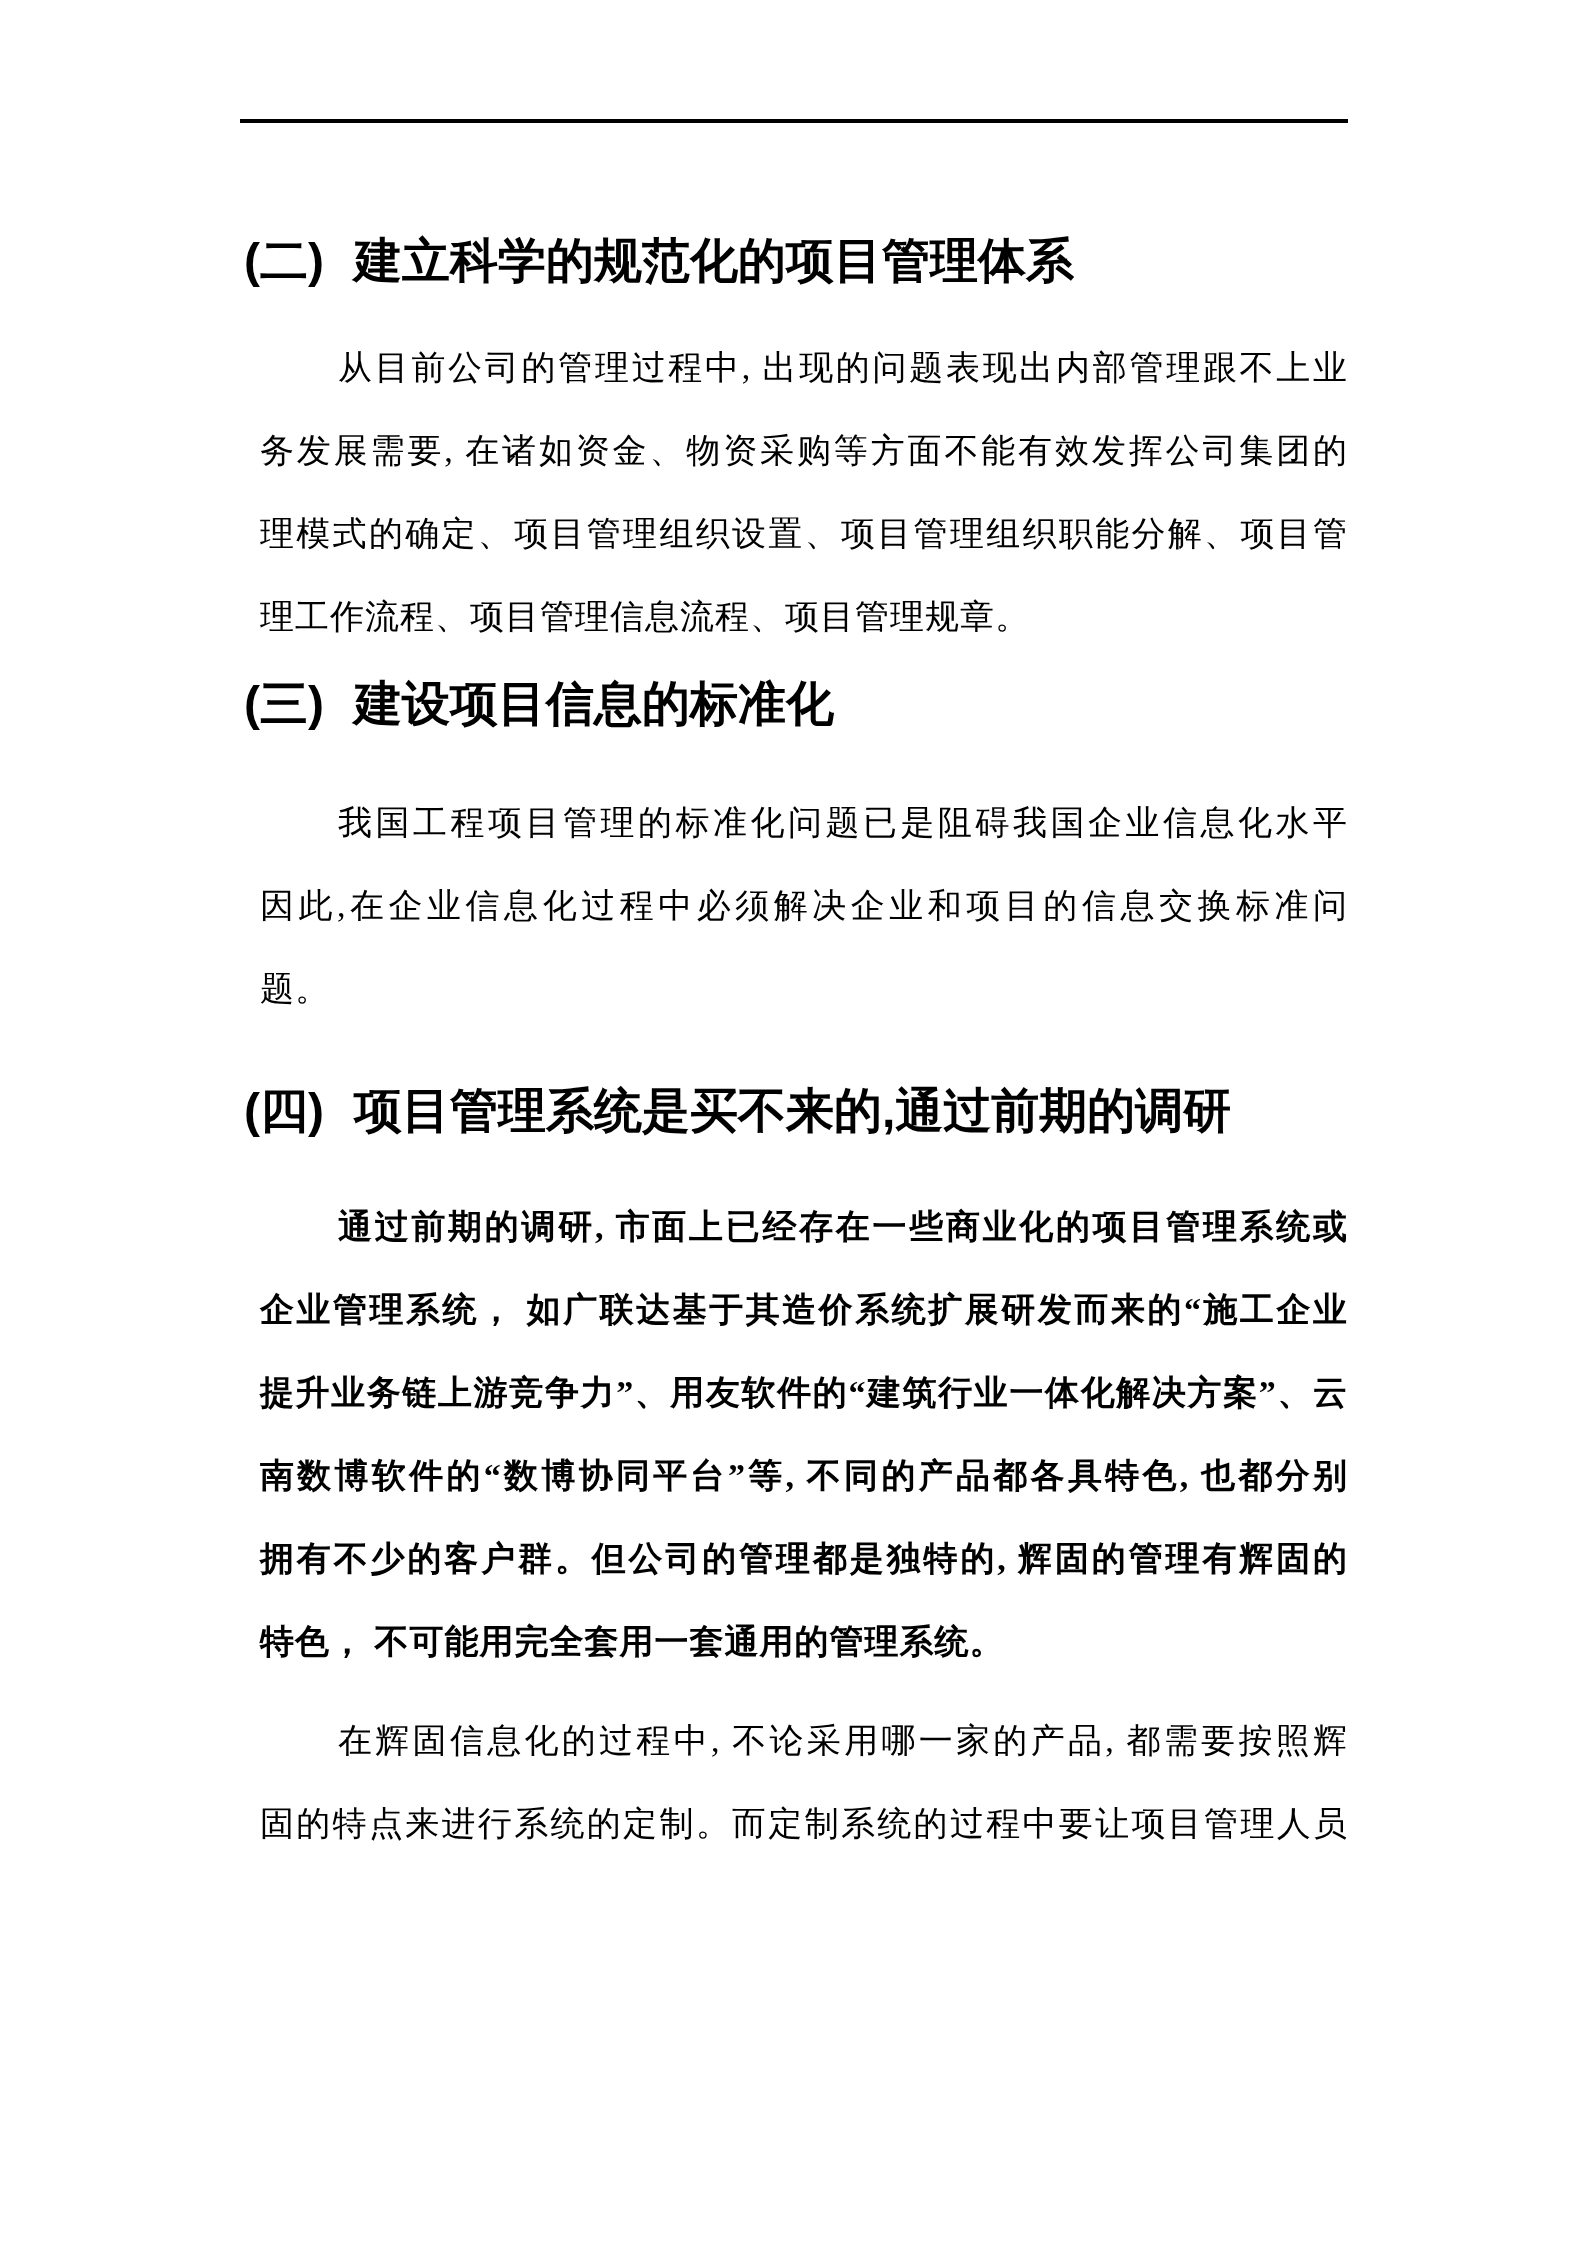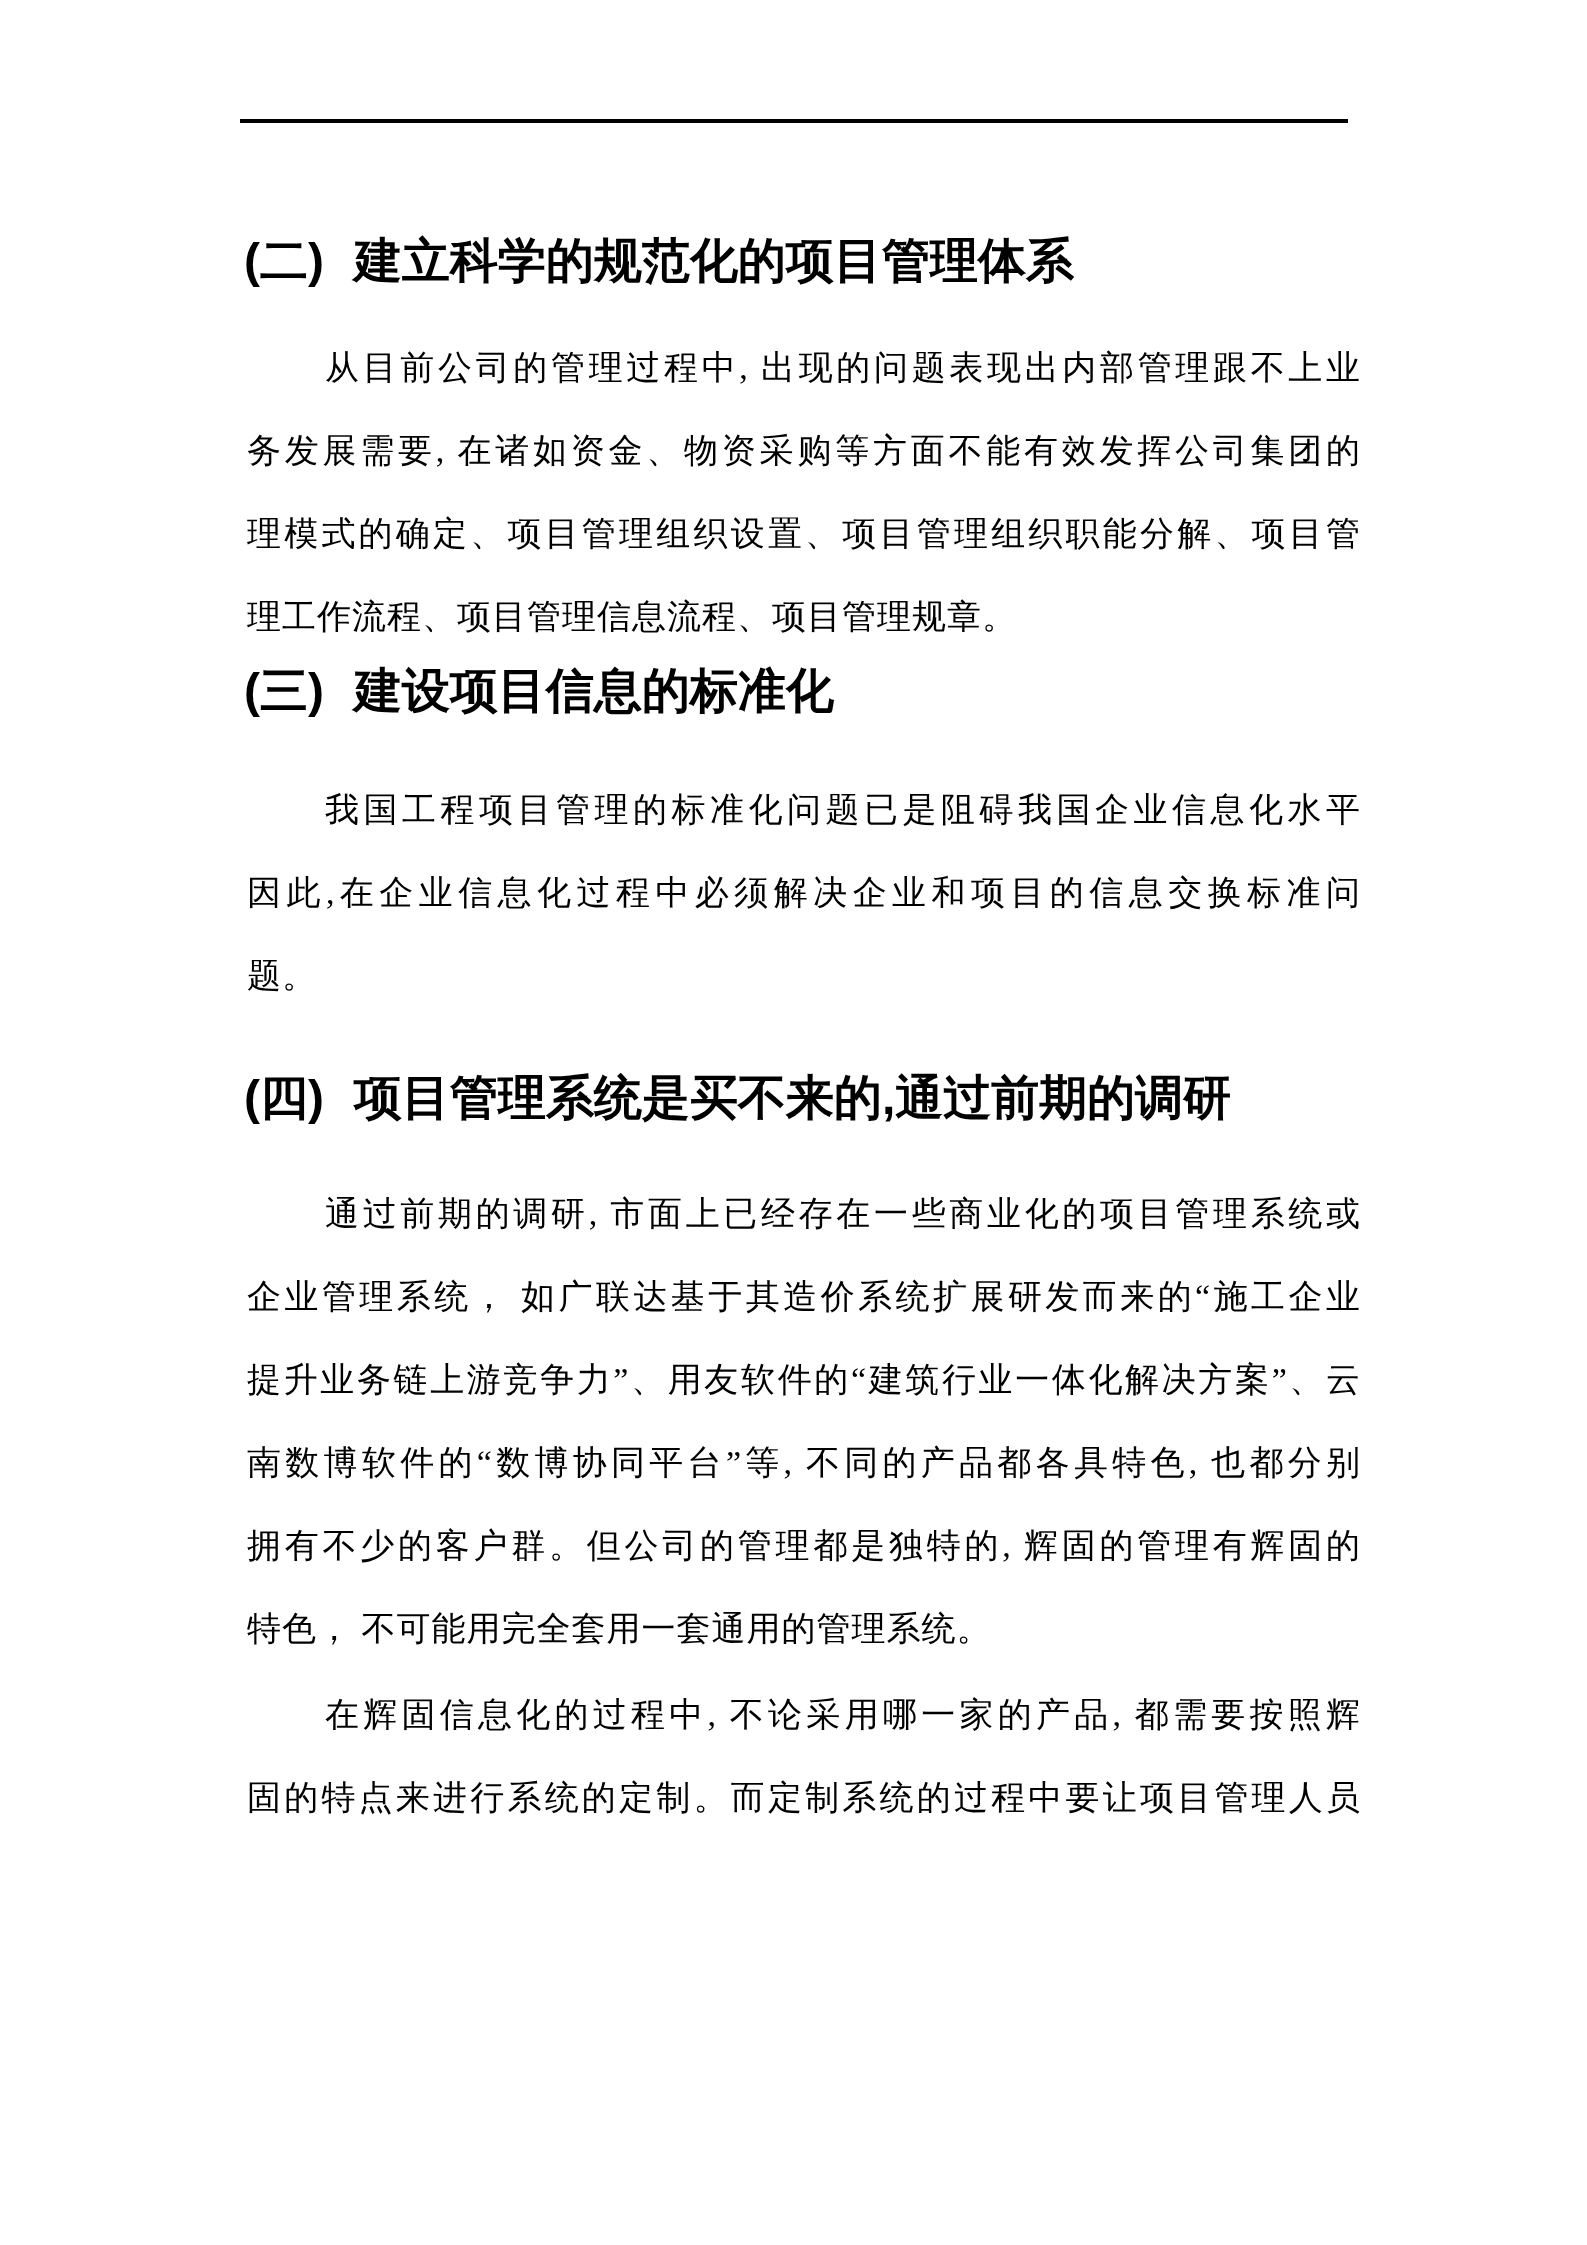--- a/index.html
+++ b/index.html
@@ -30,37 +30,37 @@
   .heading {
     font-family: "Liberation Sans", sans-serif;
     font-weight: bold;
     font-size: 48px;
     height: 60px;
     line-height: 60px;
     white-space: nowrap;
     margin: 0;
   }
   .heading .num { display: inline-block; margin-right: 30px; }
-  .para { margin: 3px; }
+  .para { margin: 16px; }
   .line {
     font-size: 34px;
     height: 83px;
     line-height: 83px;
     text-align: justify;
     text-align-last: justify;
     letter-spacing: 1px;
   }
   .line.short { text-align-last: left; }
   .line.indent { text-indent: 78px; }
   .mt-h1 { margin-top: 215px; }
   .mt-p1 { margin-top: 35px; }
   .mt-h2 { }
   .mt-p2 { margin-top: 47px; }
   .mt-h3 { margin-top: 51px; }
-  .mt-p3 { margin-top: 44px; }
+  .mt-p3 { margin-top: 44px; font-weight: bold; }
   .mt-p4 { margin-top: 0; }
 </style>
 </head>
 <body>
 
 <div class="page">
   <div class="header-rule"></div>
 
   <div class="content">
 

